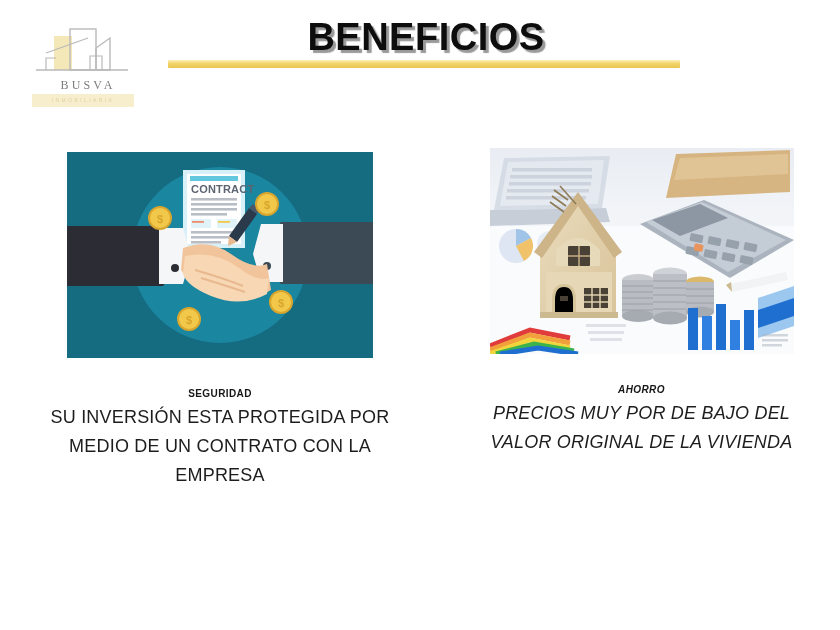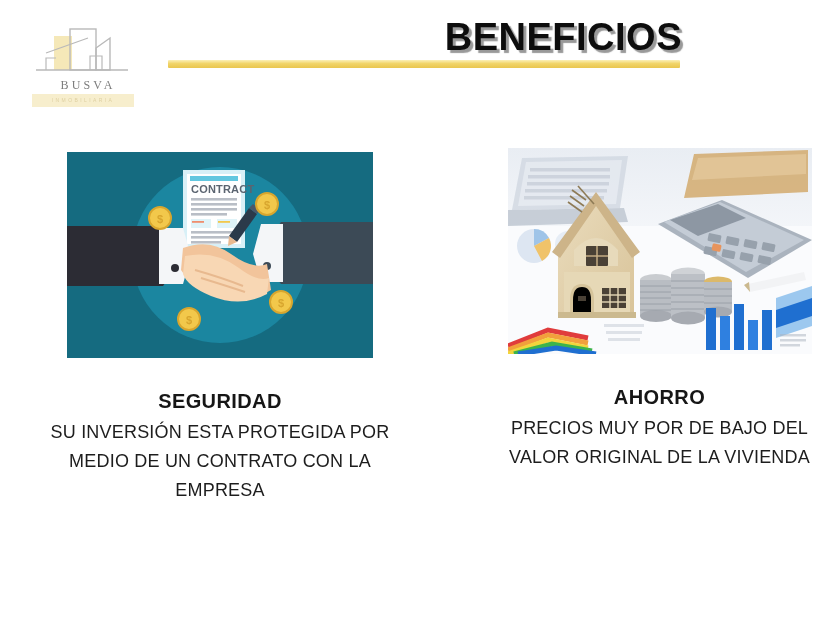--- a/index.html
+++ b/index.html
@@ -53,21 +53,21 @@
     letter-spacing: 2.4px;
     color: #ded0a2;
     background: #f7eecd;
     font-family: "Liberation Sans", sans-serif;
   }
 
   #page-title {
     position: absolute;
     left: 170px; top: 16px;
     width: 512px;
-    text-align: right;
+    text-align: center;
     font-size: 38px;
     font-weight: bold;
     letter-spacing: 0.5px;
     color: #0d0d0d;
     text-shadow: 3px 3px 1px rgba(70,70,70,0.55);
     font-family: "Liberation Sans", sans-serif;
   }
 
   #title-rule {
     position: absolute;
@@ -76,21 +76,21 @@
     background: linear-gradient(to bottom, #fbf0b8 0%, #f1d469 45%, #e9c64f 100%);
     border-radius: 1px;
   }
 
   
   .benefit {
     position: absolute;
     top: 148px;
   }
   #benefit-seguridad { left: 40px;  width: 360px; }
-  #benefit-ahorro    { left: 482px; width: 355px; }
+  #benefit-ahorro    { left: 464px; width: 355px; font-style: italic; }
 
   .benefit-figure {
     position: relative;
     margin: 0 auto;
     overflow: hidden;
     background: #5eead4;
   }
   #benefit-seguridad .benefit-figure {
     width: 306px; height: 206px;
     margin-top: 4px;
@@ -98,21 +98,21 @@
   #benefit-ahorro .benefit-figure {
     width: 304px; height: 206px;
     margin-top: 0px;
   }
 
   .benefit-caption {
     margin-top: 28px;
     text-align: center;
   }
   .benefit-heading {
-    font-size: 20px;
+    font-size: 10px;
     font-weight: bold;
     letter-spacing: 0.4px;
     color: #161616;
     line-height: 1.5;
     margin-top: 28px;
   }
   .benefit-body {
     font-size: 18px;
     font-weight: normal;
     letter-spacing: 0.2px;

